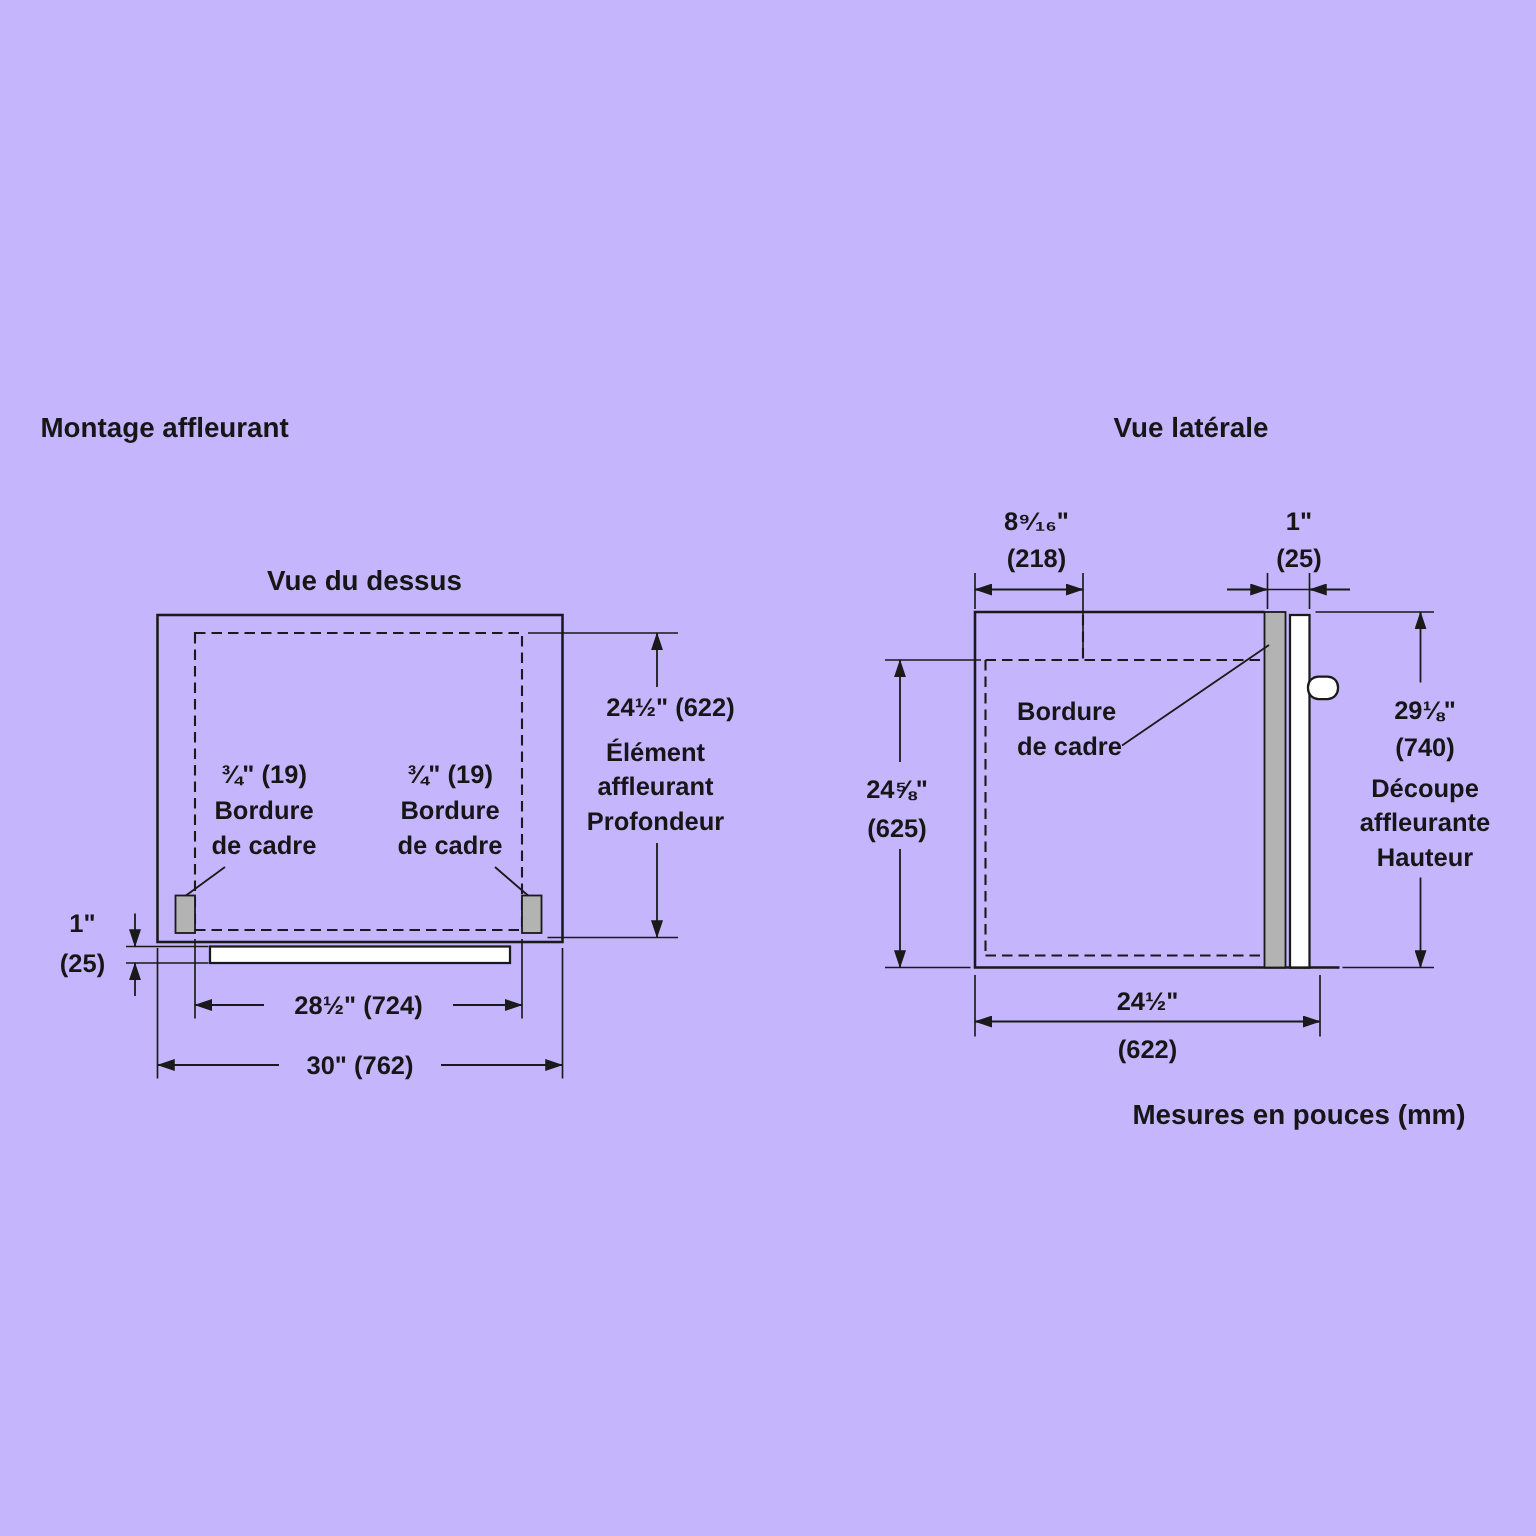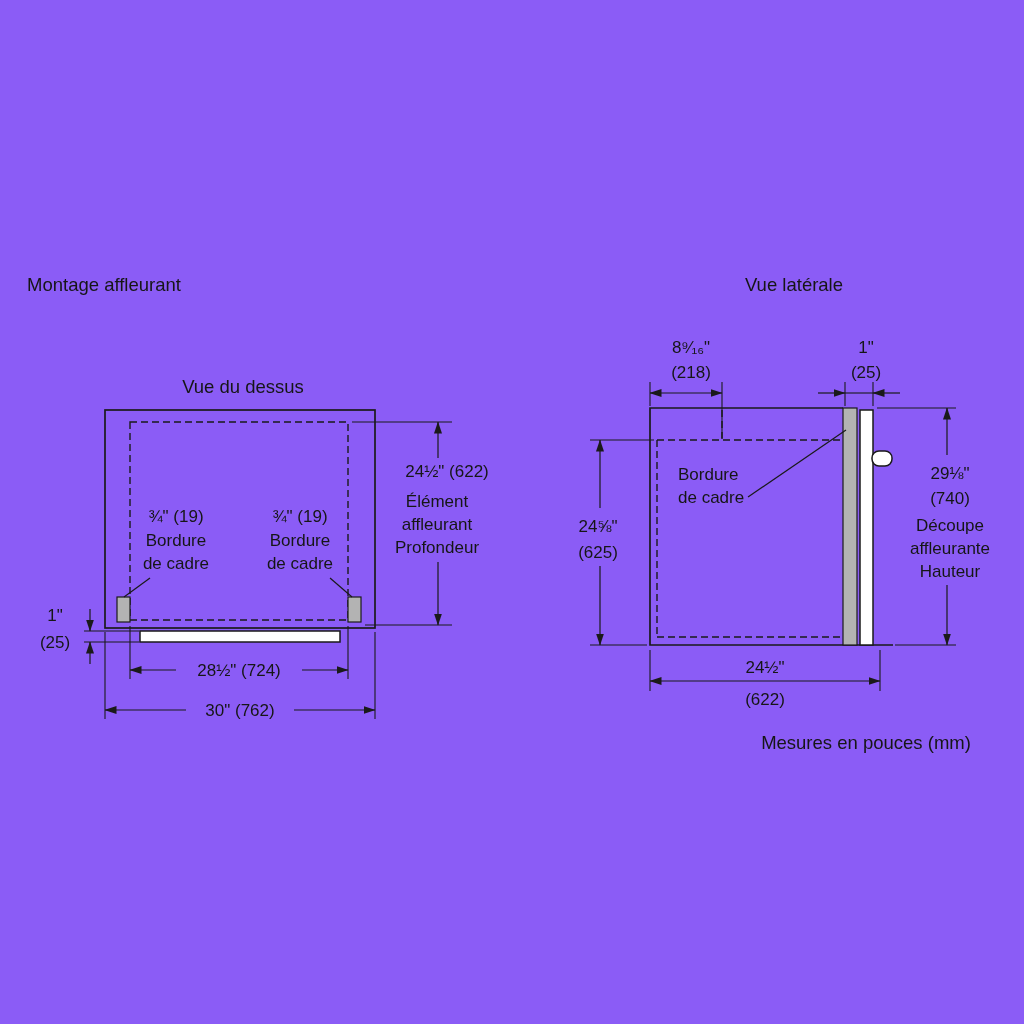--- a/index.html
+++ b/index.html
@@ -1,17 +1,17 @@
 <!DOCTYPE html>
 <html><head>
 <meta charset="utf-8">
 <style>
   html,body{margin:0;padding:0;background:#ffffff;}
-  .stage{position:relative;width:1024px;height:1024px;background:#8b5cf6;
-         font-family:"Liberation Sans","DejaVu Sans",sans-serif;overflow:hidden;}
+  .stage{position:relative;width:1024px;height:1024px;background:#c4b5fd;
+         font-family:"Liberation Sans","DejaVu Sans",sans-serif;overflow:hidden;font-weight:bold;}
   svg{display:block}
   svg text{fill:#161616;font-size:17px;font-family:"Liberation Sans","DejaVu Sans",sans-serif;}
   svg text.title{font-size:18.5px;}
   .mid{text-anchor:middle;}
   .outline{fill:none;stroke:#1a1a1a;stroke-width:1.7;}
   .solid{fill:#ffffff;stroke:#1a1a1a;stroke-width:1.5;}
   .gray{stroke:#1a1a1a;stroke-width:1.2;}
   .dashed{fill:none;stroke:#1a1a1a;stroke-width:1.4;stroke-dasharray:7 4;}
   .ext{stroke:#1a1a1a;stroke-width:1.1;fill:none;}
   .dim{stroke:#1a1a1a;stroke-width:1.2;fill:none;}

